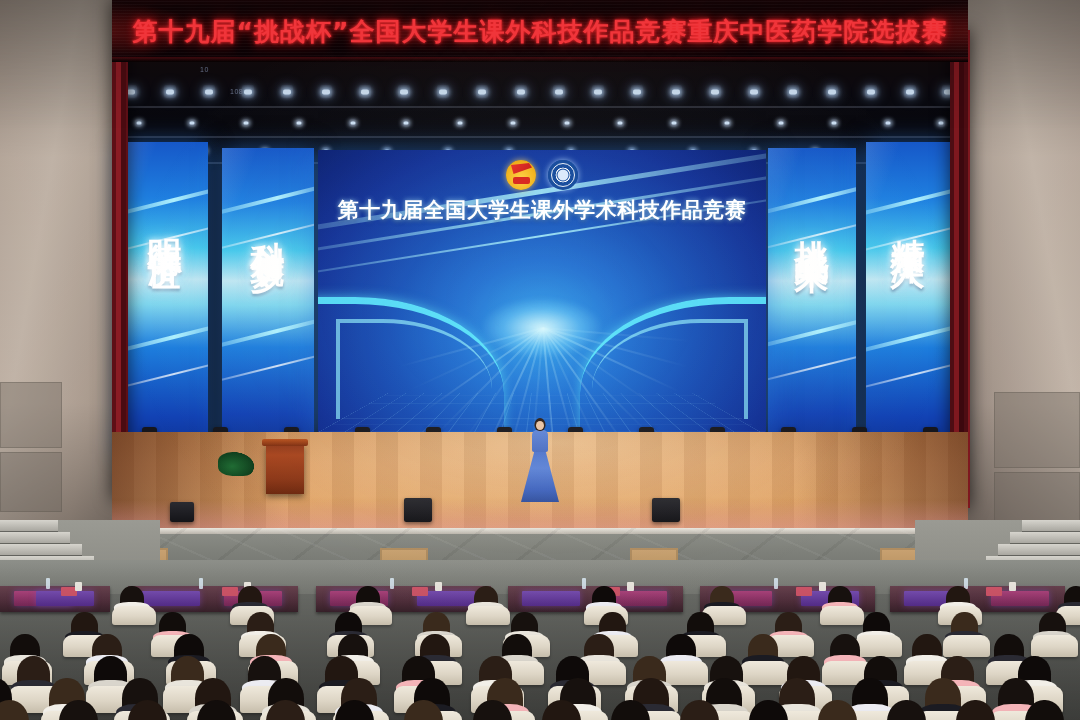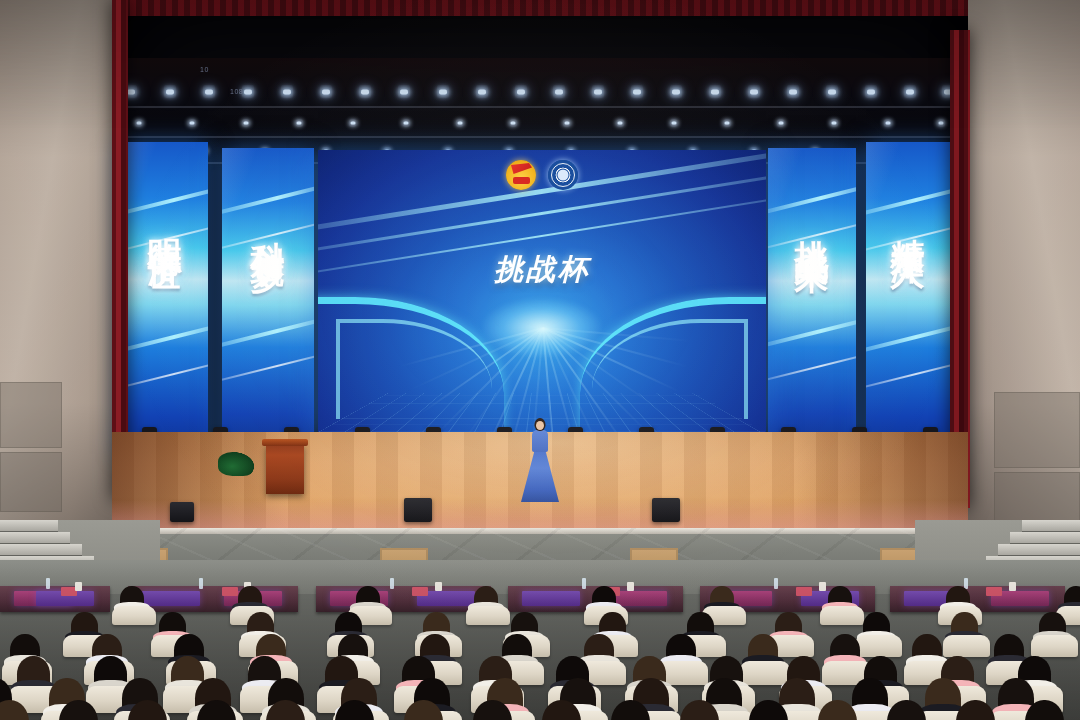--- a/index.html
+++ b/index.html
@@ -425,21 +425,21 @@
     <div class="ms-road road-r"></div>
     <div class="ms-road road-l2"></div>
     <div class="ms-road road-r2"></div>
     <div class="ms-vanish"></div>
 
     <div class="ms-emblems">
       <div class="emblem emblem-cyl"></div>
       <div class="emblem emblem-uni"></div>
     </div>
 
-    <div class="ms-logo">挑战杯</div>
+    <div class="ms-title">第十九届全国大学生课外学术科技作品竞赛</div>
   </div>
 
   <div class="curtain-top"></div>
   <div class="curtain curtain-l"></div>
   <div class="curtain curtain-r"></div>
 
   <div class="floorlights" id="floorLights">
       <div class="flight"></div>
       <div class="flight"></div>
       <div class="flight"></div>
@@ -763,15 +763,22 @@
         <div class="seat" style="left: 552px; top: 150.76px; width: 56px; height: 30.24px; z-index: 11;"></div>
         <div class="seat" style="left: 625px; top: 150.76px; width: 56px; height: 30.24px; z-index: 11;"></div>
         <div class="seat" style="left: 698px; top: 150.76px; width: 56px; height: 30.24px; z-index: 11;"></div>
         <div class="seat" style="left: 771px; top: 150.76px; width: 56px; height: 30.24px; z-index: 11;"></div>
         <div class="seat" style="left: 844px; top: 150.76px; width: 56px; height: 30.24px; z-index: 11;"></div>
         <div class="seat" style="left: 917px; top: 150.76px; width: 56px; height: 30.24px; z-index: 11;"></div>
         <div class="seat" style="left: 990px; top: 150.76px; width: 56px; height: 30.24px; z-index: 11;"></div>
       </div>
   </div>
 
+  <div class="banner">
+    <div class="banner-glowleft"></div>
+    <div class="banner-glowright"></div>
+    <div class="banner-text">第十九届“挑战杯”全国大学生课外科技作品竞赛重庆中医药学院选拔赛</div>
+    <div class="banner-scan"></div>
+    <div class="banner-bottom-edge"></div>
+  </div>
 
   <div class="grade"></div>
 </div>
 
 </body></html>

